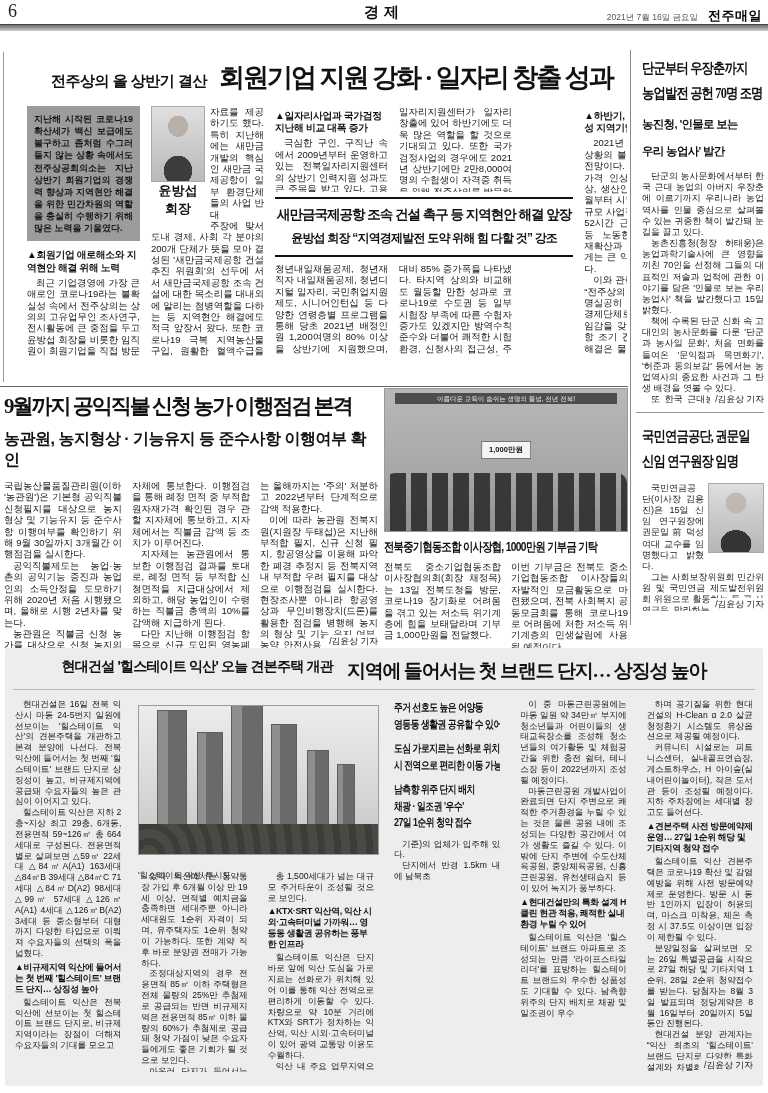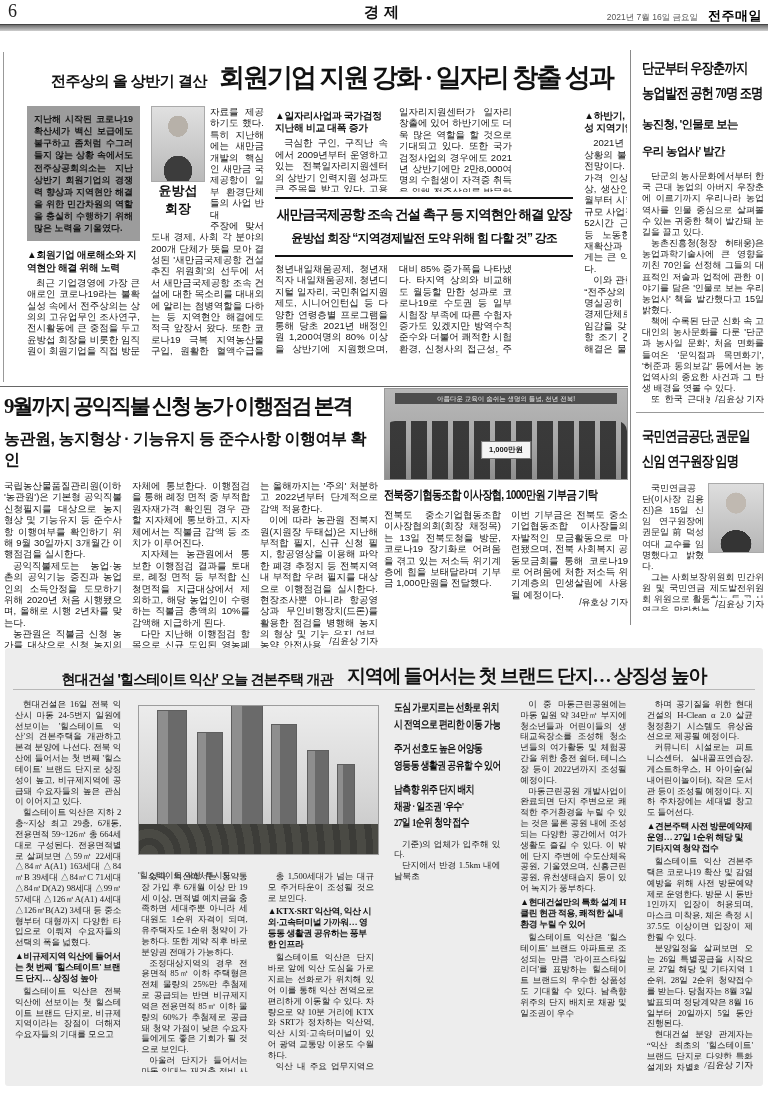--- a/index.html
+++ b/index.html
@@ -56,21 +56,21 @@
 
   
   .a2 { position:absolute; left:4px; top:392px; width:376px; height:230px; }
   .a2-hl { font-family:"Liberation Serif",serif; font-size:21px; font-weight:bold; letter-spacing:-2px; white-space:nowrap; }
   .a2-sub { font-size:16px; font-weight:bold; letter-spacing:-0.5px; margin-top:9px; }
   .a2-cols { display:flex; gap:10px; margin-top:9px; height:168px; overflow:hidden; }
   .a2col { width:118px; overflow:hidden; position:relative; }
 
   
   .don { position:absolute; left:384px; top:388px; width:244px; height:234px; }
-  .gphoto { position:relative; width:244px; height:92px; overflow:hidden; border:1px solid #999;
+  .gphoto { position:relative; width:244px; height:144px; overflow:hidden; border:1px solid #999;
             background:linear-gradient(180deg,#b8b8b8 0%,#a7a7a7 60%,#8f8f8f 100%); }
   .gbanner { position:absolute; top:4px; left:10px; right:10px; height:11px; background:#4d4d4d;
              color:#eee; font-size:6.5px; line-height:11px; text-align:center; white-space:nowrap; overflow:hidden; }
   .gpeople { position:absolute; bottom:0; left:0; right:0; height:58px;
              background:repeating-linear-gradient(90deg, transparent 0 5px, #2d2d2d 5px 21px);
              border-radius:10px 10px 0 0; opacity:.9; }
   .gsign { position:absolute; left:50%; top:52px; transform:translateX(-50%); background:#f4f4f4;
            border:1px solid #777; font-size:7.5px; font-weight:bold; padding:3px 7px; }
   .don-hl { font-size:12.5px; font-weight:bold; letter-spacing:-0.8px; white-space:nowrap;
             transform:scaleX(.82); transform-origin:left; margin:7px 0 5px; }
@@ -86,25 +86,25 @@
   .sb-body .bt, .sb2 .bt { font-size:9px; line-height:1.24; }
   .sb2 { position:absolute; left:642px; top:424px; width:122px; height:190px; }
   .sb2-body { position:relative; margin-top:8px; height:128px; overflow:hidden; }
   .portrait2 { float:right; width:56px; height:70px; margin:0 0 3px 4px; border:1px solid #aaa;
       background: radial-gradient(ellipse 32% 26% at 50% 28%, #c0b9b1 59%, transparent 60%),
                   radial-gradient(ellipse 48% 34% at 50% 88%, #343434 59%, transparent 60%),
                   linear-gradient(180deg,#dedede,#b5b5b5); }
 
   
   .bp { position:absolute; left:5px; top:648px; width:758px; height:438px; background:#ededed; border-radius:3px; }
-  .bp-head { display:flex; align-items:flex-end; justify-content:center; gap:14px;
+  .bp-head { display:flex; align-items:flex-start; justify-content:center; gap:14px;
              padding-top:10px; height:42px; border-bottom:1px solid #b8b8b8; margin:0 8px; white-space:nowrap; }
   .bp-kicker { font-size:14px; font-weight:bold; letter-spacing:-0.8px; }
   .bp-hl { font-family:"Liberation Serif",serif; font-size:19px; font-weight:bold; letter-spacing:-1.2px; }
-  .bp-cols { display:flex; gap:20px; padding:9px 10px 0; height:382px; overflow:hidden;font-family:Liberation Serif, serif; }
+  .bp-cols { display:flex; gap:20px; padding:9px 10px 0; height:382px; overflow:hidden; }
   .bpc { flex:1 1 0; overflow:hidden; position:relative; }
   .bp .bt { font-size:8.6px; line-height:1.26; text-indent:8px; }
   .bp .sub { font-size:8.8px; margin:3px 0 2px; }
   .bp .bln { background:#ededed; }
   .spacer { height:172px; }
   .bp-img { position:absolute; left:133px; top:57px; width:241px; height:150px; overflow:hidden;
             border:1px solid #9c9c9c; background:linear-gradient(180deg,#ececec 0%,#d8d8d8 55%,#c4c4c4 100%); }
   .tw { position:absolute; bottom:26px; background:linear-gradient(90deg,#8e8e8e 0 35%,#6a6a6a 36% 100%);
         box-shadow:inset 0 0 0 1px #5e5e5e; }
   .tw1 { left:18px; width:30px; height:118px; }
@@ -277,38 +277,38 @@
       </div>
       <div class="bpc">
         <div class="spacer"></div>
         <p class="bt noind">총 1,500세대가 넘는 대규모 주거타운이 조성될 것으로 보인다.</p>
         <div class="sub">▲KTX·SRT 익산역, 익산 시외·고속터미널 가까워… 영등동 생활권 공유하는 풍부한 인프라</div>
         <p class="bt">힐스테이트 익산은 단지 바로 앞에 익산 도심을 가로지르는 선화로가 위치해 있어 이를 통해 익산 전역으로 편리하게 이동할 수 있다. 차량으로 약 10분 거리에 KTX와 SRT가 정차하는 익산역, 익산 시외·고속터미널이 있어 광역 교통망 이용도 수월하다.</p>
         <p class="bt">익산 내 주요 업무지역으로의 출퇴근이 수월한 직주근접 입지도 갖췄다. 오리온익산공장, LG익산공장, 이수산업 등 349개(20년 4분기 기준)의 기업들이 입주해 있는 익산국가산업단지가 도보권에 위치해 있으며, 반경 3km 내에 위치한 익산 제2산업단지의 경우 195개(2020년 4분기</p>
       </div>
       <div class="bpc">
         <div class="blt-group">
+          <div class="blt">주거 선호도 높은 어양동</div>
+          <div class="blt">영등동 생활권 공유할 수 있어</div>
+        </div>
+        <div class="blt-group">
           <div class="blt">도심 가로지르는 선화로 위치</div>
           <div class="blt">시 전역으로 편리한 이동 가능</div>
-        </div>
-        <div class="blt-group">
-          <div class="blt">주거 선호도 높은 어양동</div>
-          <div class="blt">영등동 생활권 공유할 수 있어</div>
         </div>
         <div class="blt-group">
           <div class="blt">남측향 위주 단지 배치</div>
           <div class="blt">채광 · 일조권 '우수'</div>
           <div class="blt">27일 1순위 청약 접수</div>
         </div>
         <p class="bt noind">기준)의 업체가 입주해 있다.</p>
         <p class="bt">단지에서 반경 1.5km 내에 남북초</p>
       </div>
       <div class="bpc">
         <p class="bt noind">이 중 마동근린공원에는 마동 일원 약 34만㎡ 부지에 청소년들과 어린이들의 생태교육장소를 조성해 청소년들의 여가활동 및 체험공간을 위한 충전 쉼터, 테니스장 등이 2022년까지 조성될 예정이다.</p>
-        <p class="bt">마동근린공원 개발사업이 완료되면 단지 주변으로 쾌적한 주거환경을 누릴 수 있는 것은 물론 공원 내에 조성되는 다양한 공간에서 여가 생활도 즐길 수 있다. 이 밖에 단지 주변에 수도산체육공원, 기울였으며, 신흥근린공원, 유천생태습지 등이 있어 녹지가 풍부하다.</p>
+        <p class="bt">마동근린공원 개발사업이 완료되면 단지 주변으로 쾌적한 주거환경을 누릴 수 있는 것은 물론 공원 내에 조성되는 다양한 공간에서 여가 생활도 즐길 수 있다. 이 밖에 단지 주변에 수도산체육공원, 중앙체육공원, 신흥근린공원, 유천생태습지 등이 있어 녹지가 풍부하다.</p>
         <div class="sub">▲현대건설만의 특화 설계 H 클린 현관 적용, 쾌적한 실내환경 누릴 수 있어</div>
         <p class="bt">힐스테이트 익산은 '힐스테이트' 브랜드 아파트로 조성되는 만큼 '라이프스타일 리더'를 표방하는 힐스테이트 브랜드의 우수한 상품성도 기대할 수 있다. 남측향 위주의 단지 배치로 채광 및 일조권이 우수</p>
       </div>
       <div class="bpc">
         <p class="bt noind">하며 공기질을 위한 현대건설의 H-Clean α 2.0 살균 청정환기 시스템도 유상옵션으로 제공될 예정이다.</p>
         <p class="bt">커뮤니티 시설로는 피트니스센터, 실내골프연습장, 게스트하우스, H 아이숲(실내어린이놀이터), 작은 도서관 등이 조성될 예정이다. 지하 주차장에는 세대별 창고도 들어선다.</p>
         <div class="sub">▲견본주택 사전 방문예약제 운영… 27일 1순위 해당 및 기타지역 청약 접수</div>
         <p class="bt">힐스테이트 익산 견본주택은 코로나19 확산 및 감염 예방을 위해 사전 방문예약제로 운영한다. 방문 시 동반 1인까지 입장이 허용되며, 마스크 미착용, 체온 측정 시 37.5도 이상이면 입장이 제한될 수 있다.</p>
         <p class="bt">분양일정을 살펴보면 오는 26일 특별공급을 시작으로 27일 해당 및 기타지역 1순위, 28일 2순위 청약접수를 받는다. 당첨자는 8월 3일 발표되며 정당계약은 8월 16일부터 20일까지 5일 동안 진행된다.</p>
         <p class="bt">현대건설 분양 관계자는 “익산 최초의 '힐스테이트' 브랜드 단지로 다양한 특화 설계와 차별화된 상품을 적용했다”며 “비규제지역 신규 단지인 만큼 높은 미래가치도 기대할 수 있다”라고 말했다.</p>

